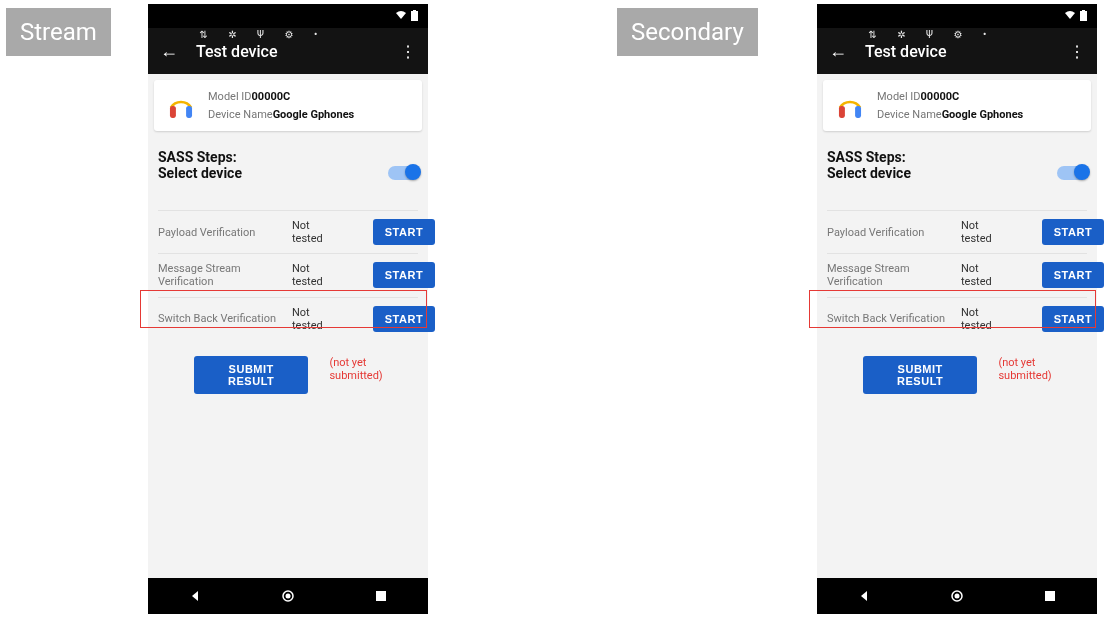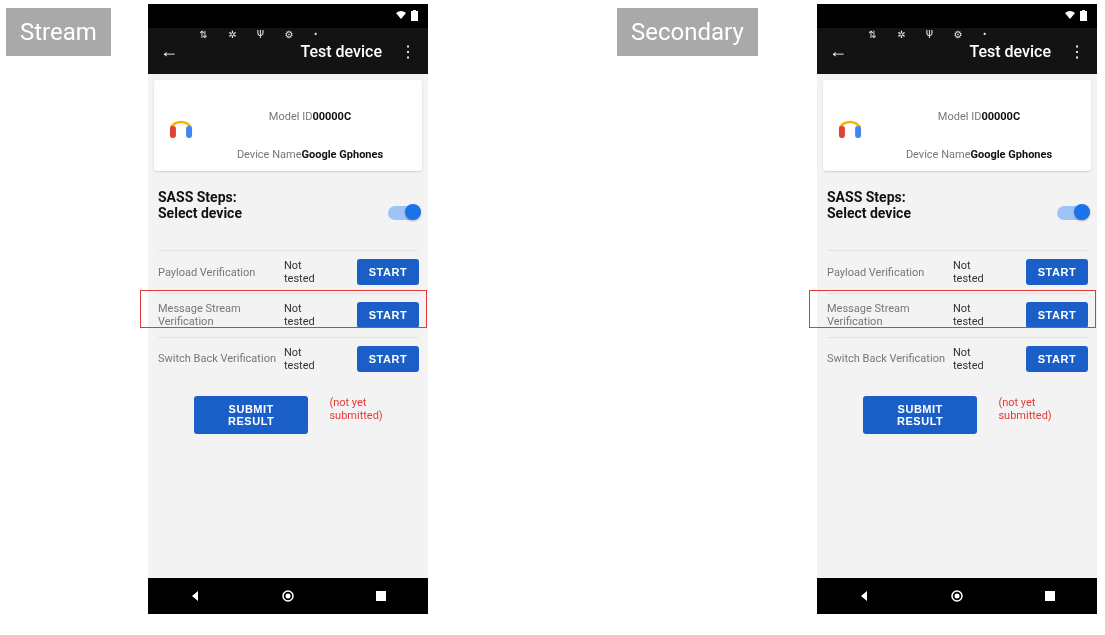--- a/index.html
+++ b/index.html
@@ -45,41 +45,40 @@
   .appbar {
     height: 46px;
     background: #131313;
     color: #fff;
     display: flex;
     align-items: center;
     padding: 0 12px;
     gap: 18px;
   }
   .appbar .back { font-size: 18px; }
-  .appbar .title { font-size: 16px; font-weight: 500; flex: 1; text-align: right; }
+  .appbar .title { font-size: 16px; font-weight: 500; flex: 1; }
   .appbar .more { font-size: 16px; letter-spacing: 0; }
   .content { flex: 1; background: #f3f3f3; position: relative; }
   .card {
     background: #fff;
     margin: 6px 6px 14px 6px;
     border-radius: 3px;
     box-shadow: 0 1px 2px rgba(0,0,0,.15);
     padding: 8px 10px;
     display: flex;
     align-items: center;
     gap: 10px;
   }
   .logo { width: 34px; height: 34px; flex-shrink: 0; }
   .card-rows { flex: 1; }
   .card-row {
     display: flex;
-    justify-content: center;
+    justify-content: flex-start;
     font-size: 11px;
     line-height: 1.6;
-    margin-top: 20px;
   }
   .card-row .k { color: #777; }
   .card-row .v { color: #111; font-weight: 700; }
   .section {
     padding: 4px 10px 0 10px;
   }
   .h1 { font-size: 14px; font-weight: 700; color: #111; }
   .select-row {
     display: flex;
     align-items: center;
@@ -95,21 +94,21 @@
   .toggle::after {
     content: ""; position: absolute; right: -3px; top: -2px;
     width: 16px; height: 16px; border-radius: 50%; background: #1a73e8;
     box-shadow: 0 1px 2px rgba(0,0,0,.3);
   }
   .test-row {
     display: flex;
     align-items: center;
     padding: 8px 0;
     border-top: 1px solid #e2e2e2;
-    gap: 6px;
+    gap: 14px;
   }
   .test-row:first-of-type { border-top: none; }
   .test-row .name { flex: 0 0 120px; font-size: 11px; color: #777; line-height: 1.2; }
   .test-row .status { flex: 1; font-size: 11px; color: #333; }
   .btn {
     background: #1a5fc7;
     color: #fff;
     font-size: 11px;
     font-weight: 600;
     letter-spacing: .5px;

